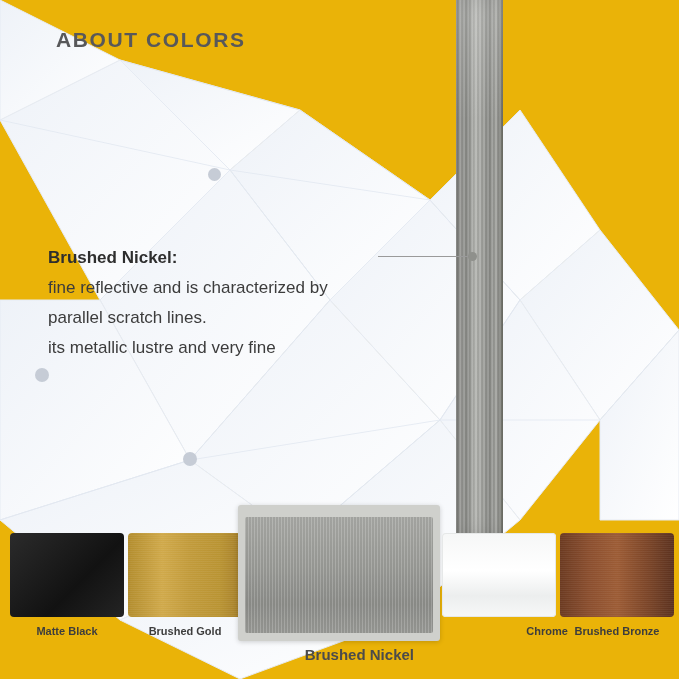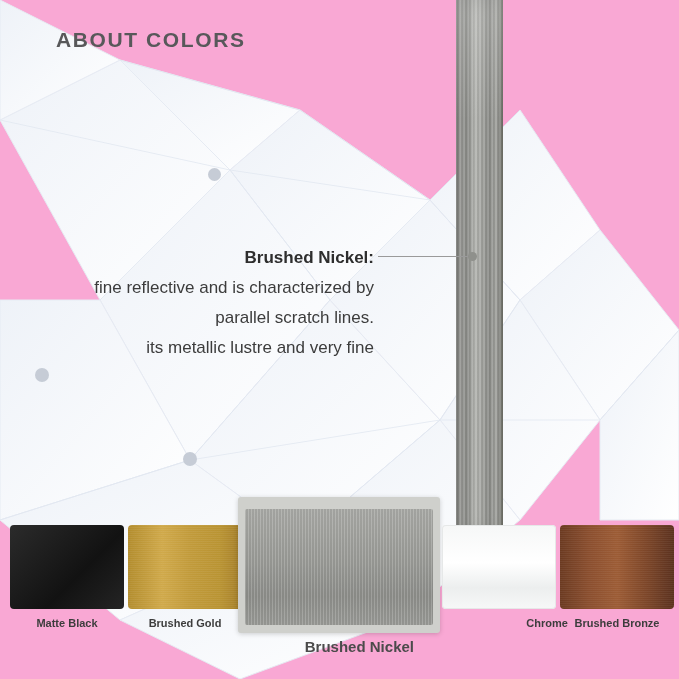--- a/index.html
+++ b/index.html
@@ -10,21 +10,21 @@
   body {
     width: 679px;
     height: 679px;
     font-family: "Liberation Sans", sans-serif;
     overflow: hidden;
   }
   .stage {
     position: relative;
     width: 679px;
     height: 679px;
-    background: #f9a8d4;
+    background: #eab308;
     overflow: hidden;
   }
 
   
   .bg-poly {
     position: absolute;
     left: 0; top: 0;
     width: 679px; height: 679px;
     pointer-events: none;
   }
@@ -83,21 +83,21 @@
     width: 9px;
     height: 9px;
     border-radius: 50%;
     background: #8f908c;
   }
   .callout-text {
     position: absolute;
     left: 48px;
     top: 243px;
     width: 326px;
-    text-align: right;
+    text-align: left;
     color: #3c3c3c;
     font-size: 17px;
     line-height: 30px;
   }
   .callout-text .lead {
     font-weight: bold;
     color: #2e2e2e;
   }
 
   
@@ -107,21 +107,21 @@
     background: #c6ccd6;
   }
   .dot.d1 { left: 208px; top: 168px; width: 13px; height: 13px; }
   .dot.d2 { left: 35px;  top: 368px; width: 14px; height: 14px; }
   .dot.d3 { left: 183px; top: 452px; width: 14px; height: 14px; }
 
   
   .swatch-row {
     position: absolute;
     left: 0;
-    bottom: 12px;
+    bottom: 4px;
     width: 679px;
     height: 140px;
   }
   .swatch {
     position: absolute;
     bottom: 58px;
     width: 114px;
     height: 84px;
     border-radius: 4px;
   }

